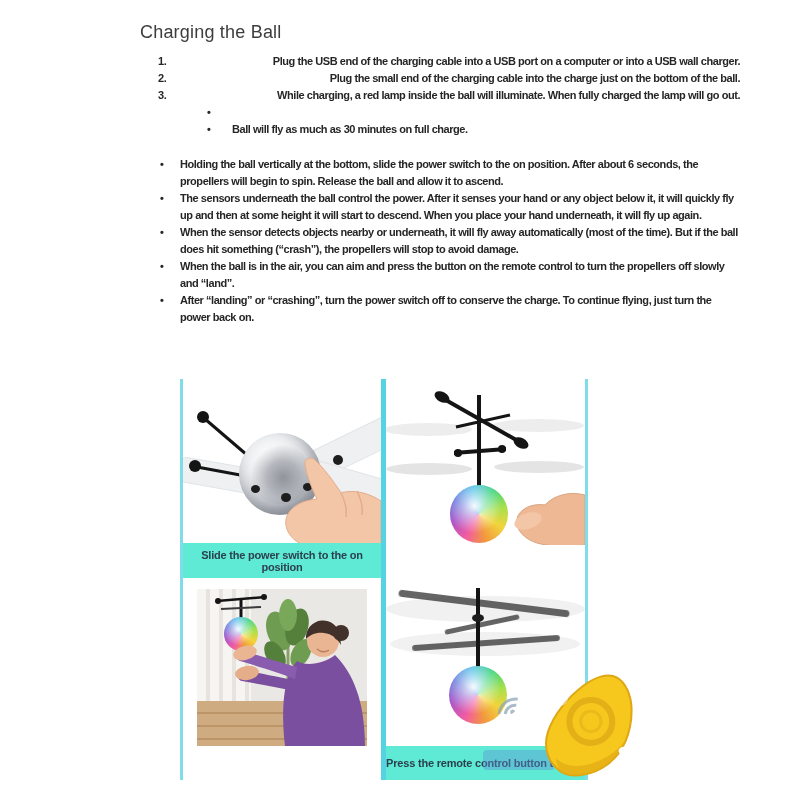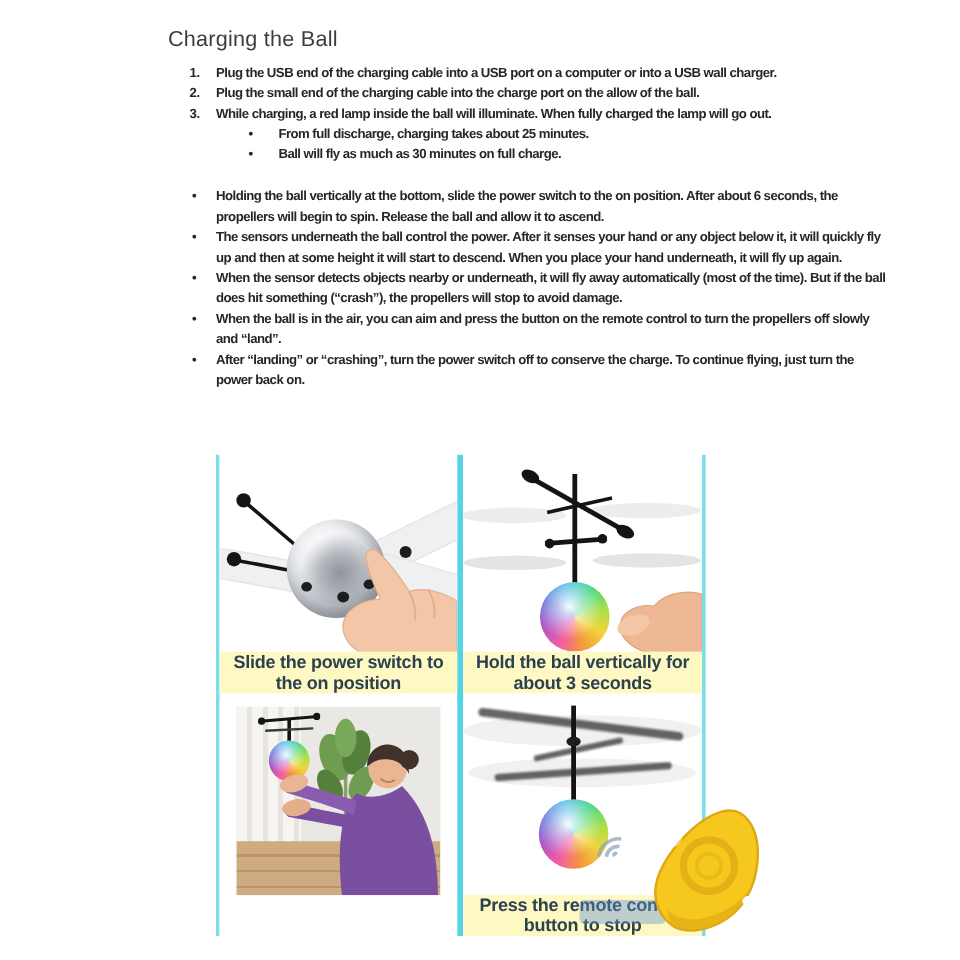--- a/index.html
+++ b/index.html
@@ -7,38 +7,38 @@
         font-family:"Liberation Sans", sans-serif;color:#2e2e2e;}
 
   
   .section{position:absolute;left:140px;width:615px;}
   #charging-section{top:22px;}
   #flying-section{top:156px;}
   .section-title{font-size:18px;font-weight:400;color:#3d3d3d;letter-spacing:.2px;margin:0 0 10px 0;}
   .step-row,.bullet-row,.subbullet-row{display:flex;font-size:11px;font-weight:700;
         letter-spacing:-0.45px;line-height:17px;color:#262626;}
   .step-num{width:22px;flex:0 0 22px;padding-left:18px;}
-  .step-text{width:560px;}
+  .step-text{width:560px;text-align:right;}
   .subbullet-row{margin-left:67px;}
   .sub-dot{width:25px;flex:0 0 25px;}
   .bullet-row .b-dot{width:20px;flex:0 0 20px;padding-left:20px;}
   .b-text{width:560px;}
 
   
   #figure-grid{position:absolute;left:180px;top:379px;width:408px;height:401px;
         border-left:3px solid #7edde9;border-right:3px solid #7edde9;box-sizing:border-box;}
   .v-divider{position:absolute;left:198px;top:0;width:5px;height:401px;background:#56d3e3;}
   .cell{position:absolute;background:#ffffff;overflow:hidden;}
   #cell-1{left:0;top:0;width:198px;height:199px;}
   #cell-2{left:203px;top:0;width:199px;height:199px;}
   #cell-3{left:0;top:205px;width:198px;height:196px;}
   #cell-4{left:203px;top:205px;width:199px;height:196px;}
-  .caption{position:absolute;left:0;right:0;bottom:0;background:#fef9c3;
+  .caption{position:absolute;left:0;right:0;bottom:0;background:#5eead4;
         display:flex;align-items:center;justify-content:center;text-align:center;
-        font-size:15px;font-weight:700;letter-spacing:-0.2px;color:#2c4150;}
+        font-size:11px;font-weight:700;letter-spacing:-0.2px;color:#2c4150;}
   .cap-row1{height:35px;}
   .cap-row2{height:34px;}
 
   
   .abs{position:absolute;}
   .disco-ball{position:absolute;border-radius:50%;
       background:conic-gradient(from 210deg,#f25ca2,#a855c8,#5868d8,#38b6e8,#3ed47e,#a8e04c,#f2d43c,#f29a3c,#f25ca2);}
   .disco-ball::after{content:"";position:absolute;inset:0;border-radius:50%;
       background:radial-gradient(circle at 42% 36%, rgba(255,255,255,.95) 0%, rgba(255,255,255,.55) 22%, rgba(255,255,255,0) 55%);}
   .blade{position:absolute;background:#eef0f1;border:1px solid #e1e4e6;border-radius:14px;}
@@ -79,30 +79,29 @@
 
   <div class="section" id="charging-section">
     <h2 class="section-title">Charging the Ball</h2>
 
     <div class="step-row">
       <span class="step-num">1.</span>
       <span class="step-text">Plug the USB end of the charging cable into a USB port on a computer or into a USB wall charger.</span>
     </div>
     <div class="step-row">
       <span class="step-num">2.</span>
-      <span class="step-text">Plug the small end of the charging cable into the charge port on the allow of the ball.</span>
+      <span class="step-text">Plug the small end of the charging cable into the charge just on the bottom of the ball.</span>
     </div>
     <div class="step-row">
       <span class="step-num">3.</span>
       <span class="step-text">While charging, a red lamp inside the ball will illuminate. When fully charged the lamp will go out.</span>
     </div>
 
     <div class="subbullet-row">
       <span class="sub-dot">•</span>
-      <span>From full discharge, charging takes about 25 minutes.</span>
     </div>
     <div class="subbullet-row">
       <span class="sub-dot">•</span>
       <span>Ball will fly as much as 30 minutes on full charge.</span>
     </div>
   </div>
 
   <div class="section" id="flying-section">
 
     <div class="bullet-row">
@@ -172,23 +171,20 @@
       <svg class="abs" style="left:68px;top:62px;" width="52" height="22">
         <line x1="0" y1="12" x2="52" y2="8" stroke="#141414" stroke-width="4"></line>
         <circle cx="4" cy="12" r="4" fill="#141414"></circle>
         <circle cx="48" cy="8" r="4" fill="#141414"></circle>
       </svg>
       <div class="disco-ball" style="left:64px;top:106px;width:58px;height:58px;"></div>
       <svg class="abs" style="left:104px;top:108px;" width="95" height="58">
         <path d="M95,58 L95,8 C80,4 64,8 55,18 C42,16 29,22 27,32 C25,42 34,52 47,56 C60,60 80,60 95,58 Z" fill="#eeb894" stroke="#d9a37e" stroke-width="1"></path>
         <ellipse cx="38" cy="34" rx="14" ry="8" fill="#f3c6a8" transform="rotate(-18 38 34)"></ellipse>
       </svg>
-      <div class="caption cap-row1">
-        <span>Hold the ball vertically for about 3 seconds</span>
-      </div>
     </div>
 
     <div class="cell" id="cell-3">
       <div id="photo-3">
         <div class="window"></div>
         <div class="floor"></div>
         <svg class="abs" style="left:66px;top:8px;" width="50" height="110">
           <line x1="25" y1="104" x2="25" y2="40" stroke="#8aa06a" stroke-width="3"></line>
           <ellipse cx="16" cy="34" rx="12" ry="20" fill="#6e9c50" transform="rotate(-18 16 34)"></ellipse>
           <ellipse cx="34" cy="30" rx="11" ry="19" fill="#55803c" transform="rotate(16 34 30)"></ellipse>

